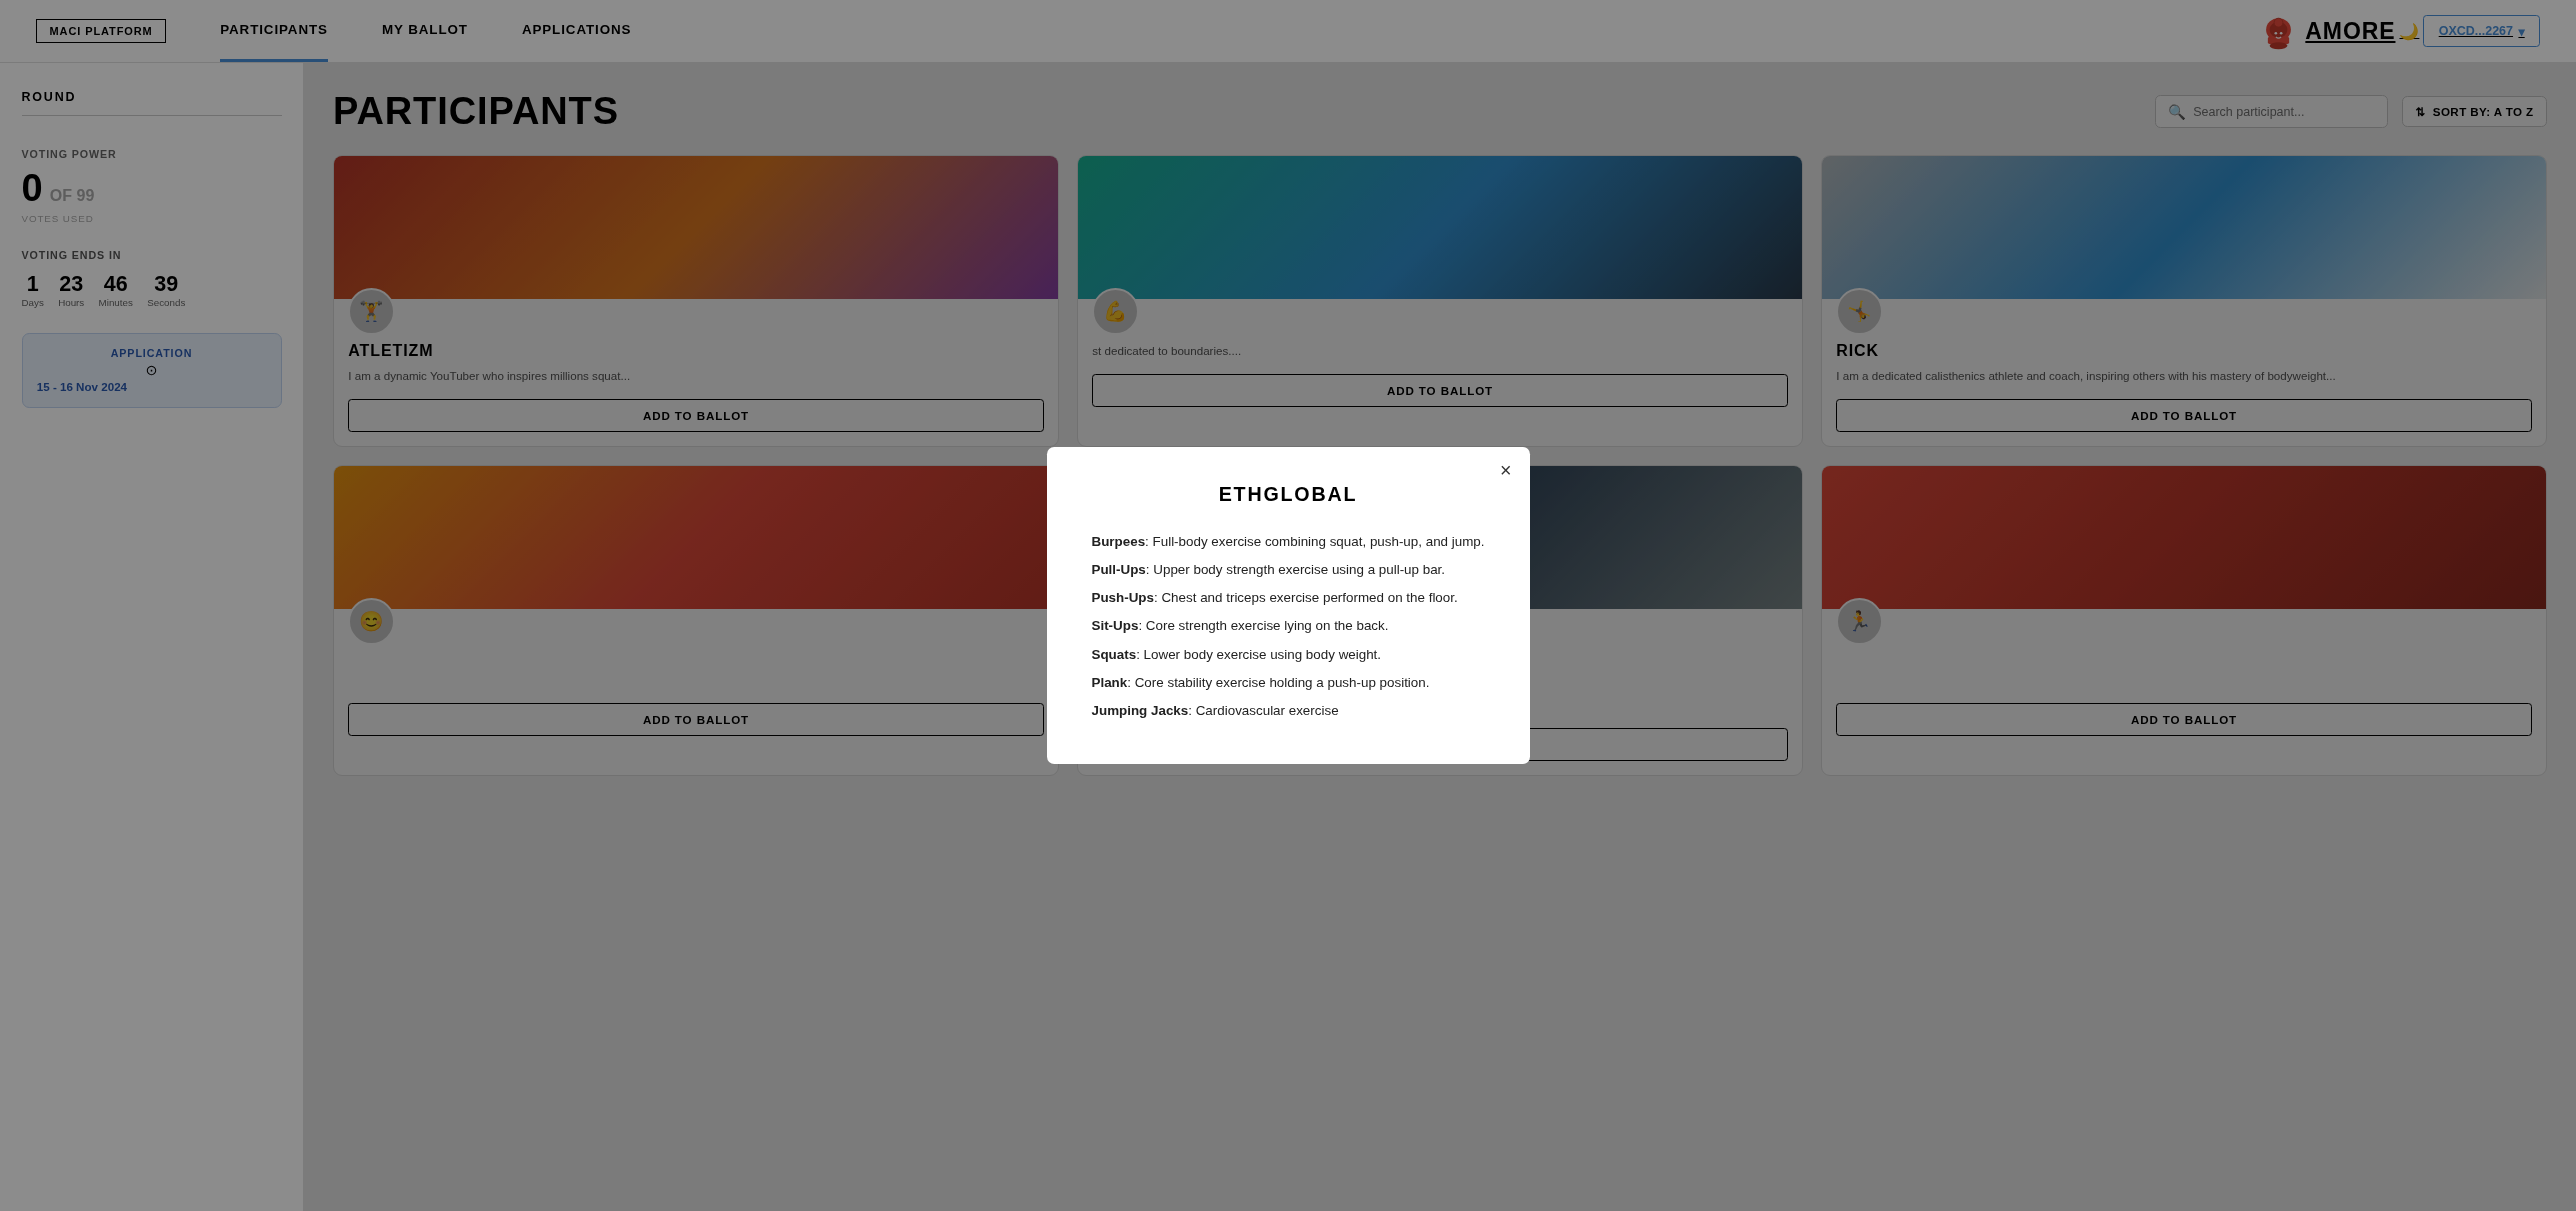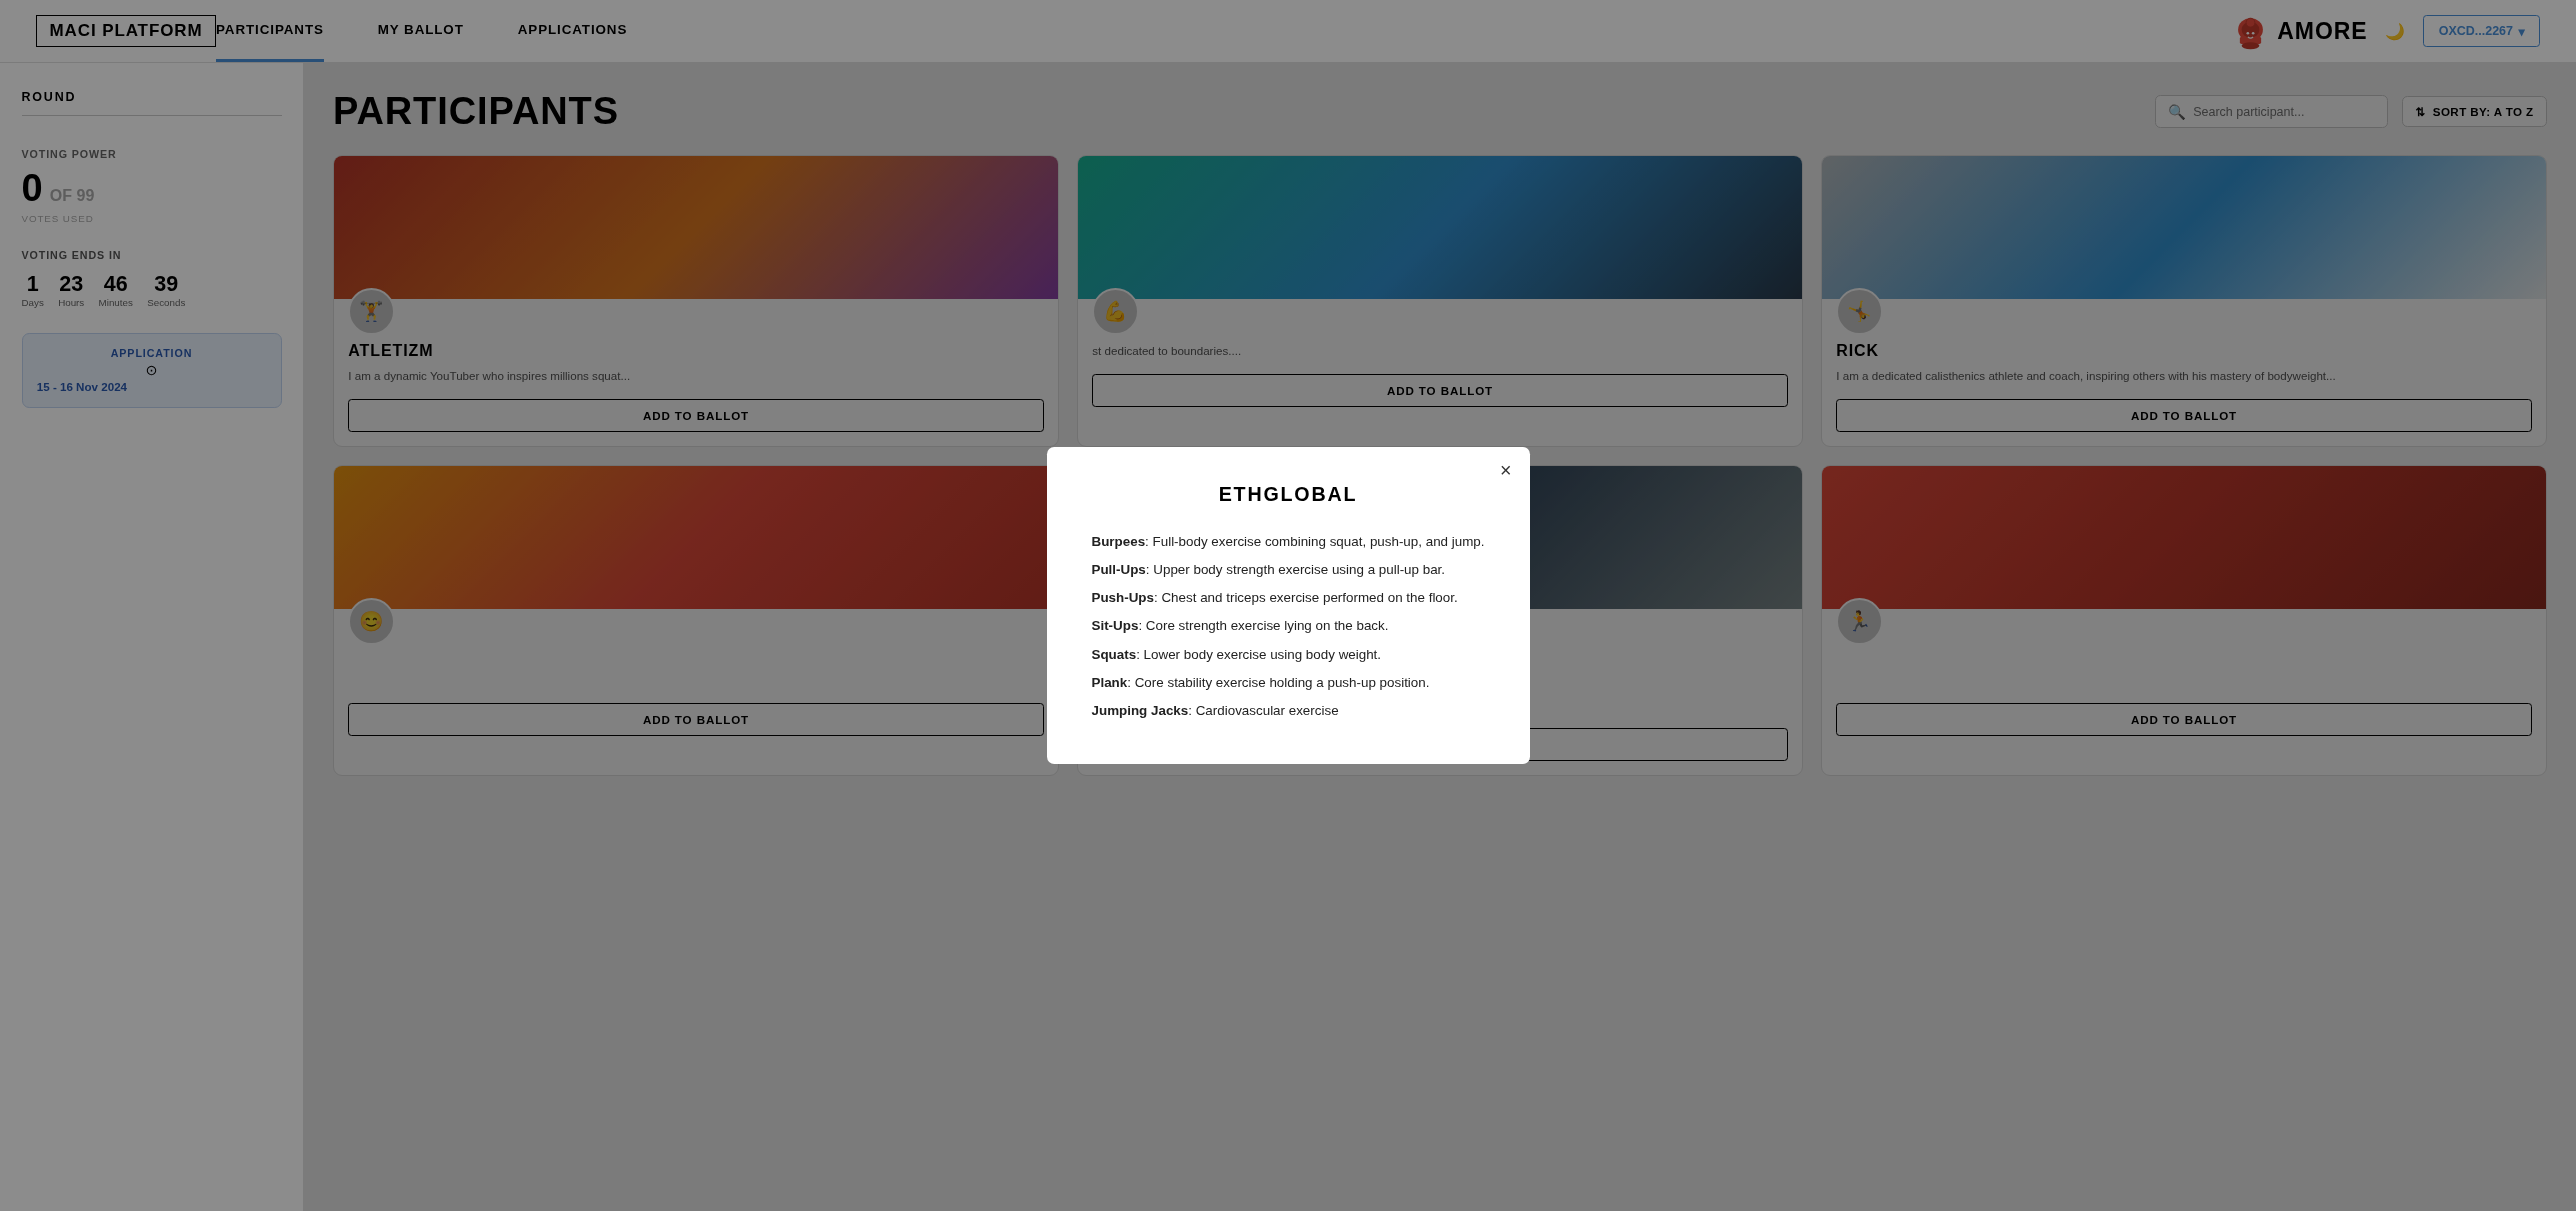--- a/index.html
+++ b/index.html
@@ -13,23 +13,24 @@
       padding: 0 36px;
       height: 63px;
       border-bottom: 0.9px solid #e0e0e0;
       position: relative;
       z-index: 10;
     }
     .logo-box {
       border: 1.8px solid #000;
       padding: 5.4px 12.5px;
       font-weight: 900;
-      font-size: 17px;
+      font-size: 11px;
       letter-spacing: 0.9px;
       white-space: nowrap;
+      margin-right: 54px;
     }
     .nav {
       display: flex;
       gap: 54px;
       flex: 1;
     }
     .nav-item {
       font-weight: 700;
       font-size: 13.4px;
       letter-spacing: 0.9px;
@@ -43,22 +44,23 @@
       position: absolute;
       bottom: -21.5px;
       left: 0;
       right: 0;
       height: 2.7px;
       background: #4a90d9;
     }
     .header-right {
       display: flex;
       align-items: center;
-      gap: 18px;
+      gap: 4px;
       margin-left: auto;
+      text-decoration: underline;
     }
     .brand-logo {
       display: flex;
       align-items: center;
       gap: 7.2px;
       font-weight: 900;
       font-size: 23px;
       letter-spacing: 0.9px;
     }
     .chef-hat {

